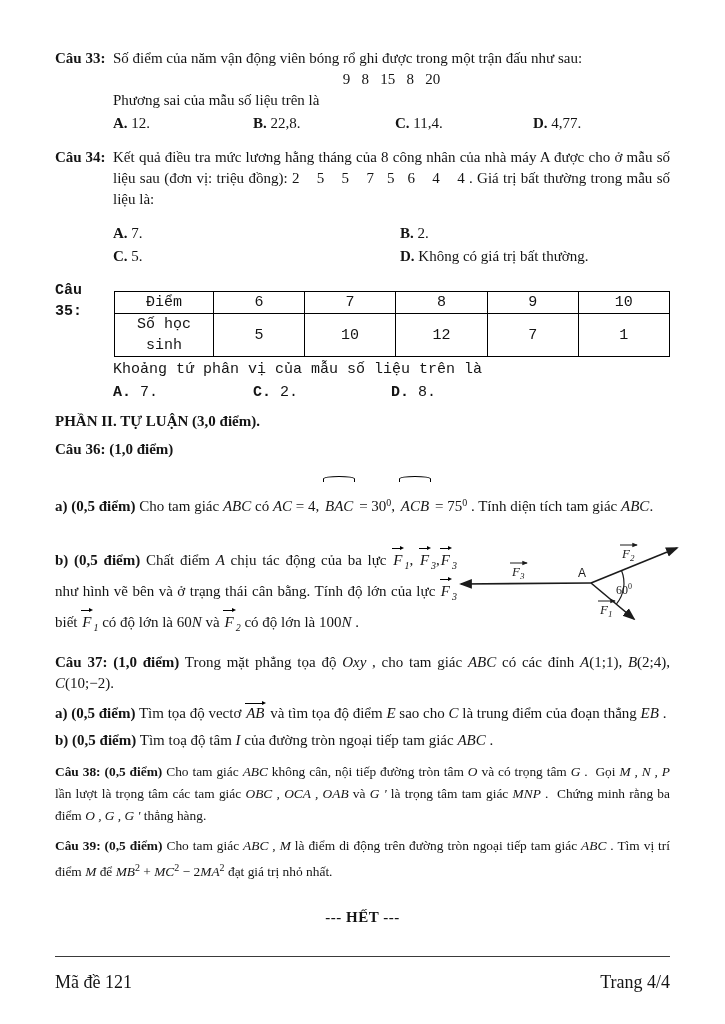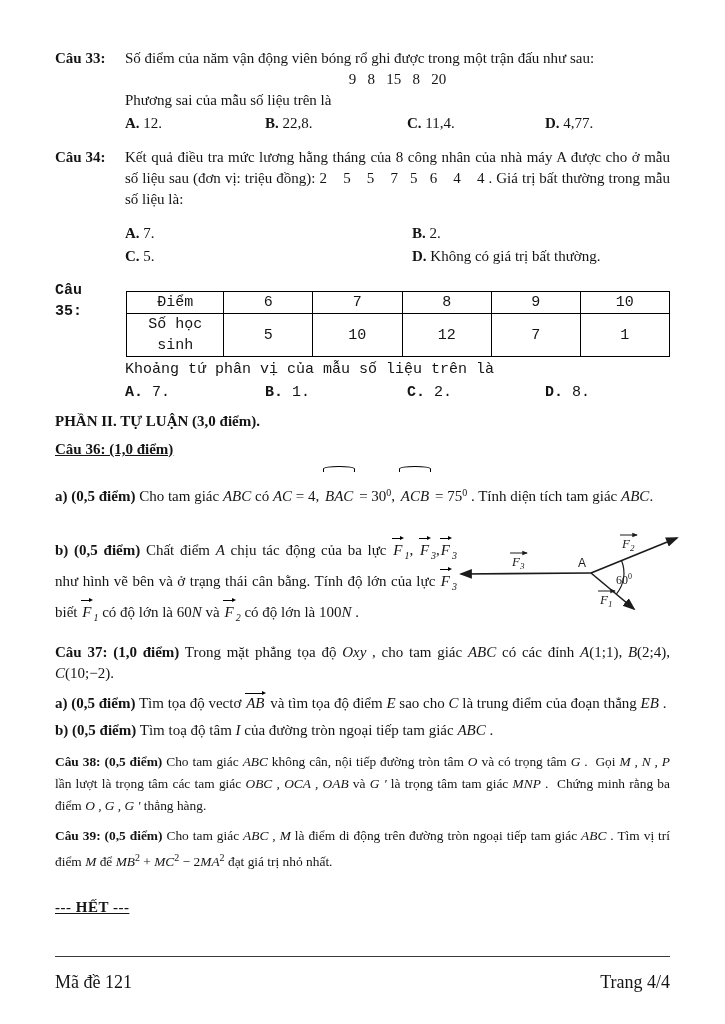--- a/index.html
+++ b/index.html
@@ -1,43 +1,43 @@
 <!DOCTYPE html>
 <html><head>
 <meta charset="utf-8">
 <style>
   html,body{margin:0;padding:0;background:#e8e8e8;}
   .page{position:relative;width:725px;height:1024px;background:#ffffff;margin:0 auto;
         font-family:"Liberation Serif", serif;font-size:15px;line-height:21px;color:#141414;overflow:hidden;}
   .content{position:absolute;left:55px;right:55px;top:48px;}
   p{margin:0;}
-  .q{display:flex;margin-bottom:13px;gap:12px;}
+  .q{display:flex;margin-bottom:13px;}
   .q-label{width:58px;flex-shrink:0;font-weight:bold;}
   .q-body{flex:1;}
   .jt{text-align:justify;}
   .center{text-align:center;}
   .opts{display:flex;margin-top:2px;}
   .c1{width:140px;}.c2{width:142px;}.c3{width:138px;}.c4{flex:1;}
   .half{width:287px;}
   .o-k{font-weight:bold;}
   .gap8{height:11px;}
   table.freq{border-collapse:collapse;margin:11px 0 2px 1px;}
   table.freq td{border:1px solid #000;text-align:center;height:21px;padding:0 3px;}
   td.fc{width:96px;margin-left:48px;} td.dc{width:89px;}
   .h2{font-weight:bold;margin:1px 0 7px 0;}
-  .qhead{font-weight:bold;margin:0 0 7px 0;text-decoration:underline;}
+  .qhead{font-weight:bold;margin:0 0 17px 0;}
   .q36a{margin:7px 0 12px 0;line-height:25px;}
   .q36b{display:flex;margin:8px 0 12px 0;}
   .q36b-text{width:402px;text-align:justify;line-height:25px;}
   .q36b-fig{flex:1;position:relative;}
   .q36b-fig svg{position:absolute;left:-6px;top:-12px;width:290px;height:97px;}
   .qpara{margin-bottom:8px;text-align:justify;}
   .sub-item{margin-bottom:6px;}
   .small{font-size:13.4px;line-height:22px;}
-  .end-marker{font-weight:bold;margin-top:24px;letter-spacing:0.5px;text-decoration:underline;}
+  .end-marker{text-align:center;font-weight:bold;margin-top:24px;letter-spacing:0.5px;}
   .footer{position:absolute;left:55px;right:55px;top:956px;font-size:18px;}
   .footer-line{border-top:1.5px solid #3a3a3a;}
   .footer-row{display:flex;justify-content:space-between;margin-top:15px;}
   
   .s-n{} 
   .s-b{font-weight:bold;}
   .s-i{font-style:italic;}
   .s-sub{font-size:10px;font-style:italic;vertical-align:-4px;}
   .s-sup{font-size:10px;vertical-align:5px;}
   .s-vec{font-style:italic;position:relative;display:inline-block;padding:0 2px 0 1px;margin-top:1px;}
@@ -104,21 +104,20 @@
               <td class="dc">10</td>
               <td class="dc">12</td>
               <td class="dc">7</td>
               <td class="dc">1</td>
             </tr>
           </tbody>
         </table>
         <p>Khoảng tứ phân vị của mẫu số liệu trên là</p>
         <div class="opts">
           <div class="c1"><span class="o-k">A.</span> <span>7.</span></div>
-          <div class="c2"><span class="o-k">B.</span> <span>1.</span></div>
           <div class="c3"><span class="o-k">C.</span> <span>2.</span></div>
           <div class="c4"><span class="o-k">D.</span> <span>8.</span></div>
         </div>
       </div>
     </div>
 
     <p class="h2">PHẦN II. TỰ LUẬN (3,0 điểm).</p>
     <p class="qhead">Câu 36: (1,0 điểm)</p>
 
     <p class="q36a"><span class="s-b">a) (0,5 điểm)</span><span class="s-n"> Cho tam giác </span><span class="s-i">ABC</span><span class="s-n"> có </span><span class="s-i">AC</span><span class="s-n"> = 4, </span><span class="s-hat">BAC</span><span class="s-n"> = 30</span><span class="s-sup">0</span><span class="s-n">, </span><span class="s-hat">ACB</span><span class="s-n"> = 75</span><span class="s-sup">0</span><span class="s-n"> . Tính diện tích tam giác </span><span class="s-i">ABC</span><span class="s-n">.</span></p>

